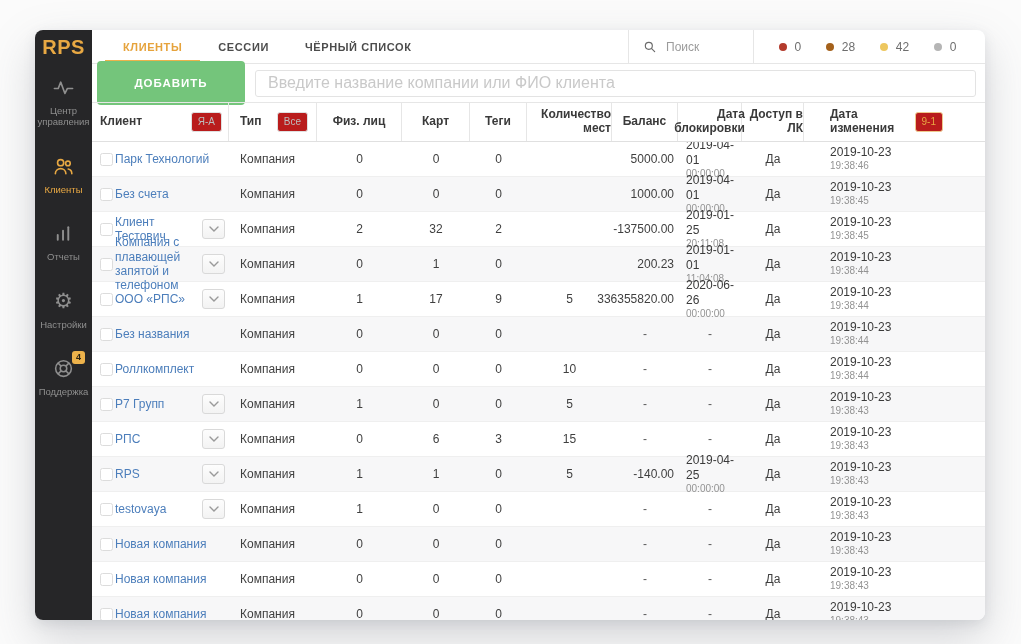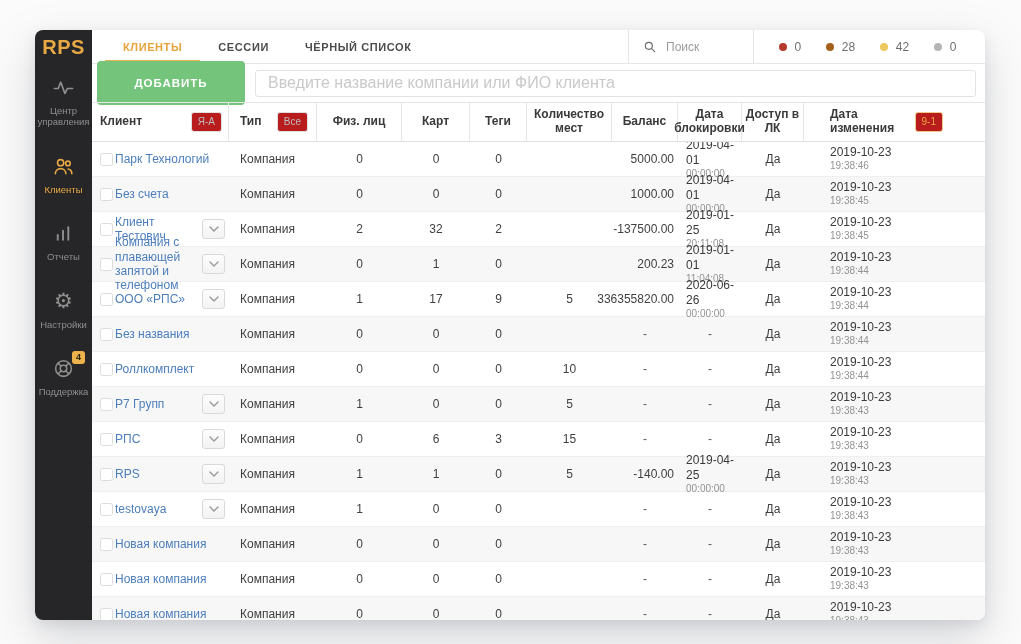--- a/index.html
+++ b/index.html
@@ -63,21 +63,21 @@
   }
   .filter-input {
     flex: 1; height: 27px; border: 1px solid #e3e3e3; border-radius: 3px; padding: 0 12px;
     font-family: inherit; font-size: 16px; color: #444; outline: none;
   }
   .filter-input::placeholder { color: #c9c9c9; }
   
   .thead { display: flex; flex: none; height: 40px; border-top: 1px solid #e6e6e6; border-bottom: 1px solid #e0e0e0; }
   .th {
     display: flex; align-items: center; font-size: 12px; font-weight: 700; color: #3a3a3a;
-    border-right: 1px solid #e6e6e6; line-height: 1.15; text-align: center;
+    border-right: 1px solid #e6e6e6; line-height: 1.15; text-align: right;
   }
   .th.last { border-right: none; }
   .th.center { justify-content: center; }
   .c1 { width: 137px; } .c2 { width: 88px; } .c3 { width: 85px; } .c4 { width: 68px; }
   .c5 { width: 57px; } .c6 { width: 85px; } .c7 { width: 66px; } .c8 { width: 64px; }
   .c9 { width: 62px; } .c10 { width: 155px; }
   .th.c1 { padding: 0 6px 0 8px; justify-content: space-between; text-align: left; }
   .th.c2 { padding: 0 8px 0 11px; justify-content: space-between; text-align: left; }
   .th.c10 { padding: 0 16px 0 26px; justify-content: space-between; text-align: left; }
   .mini-badge {

